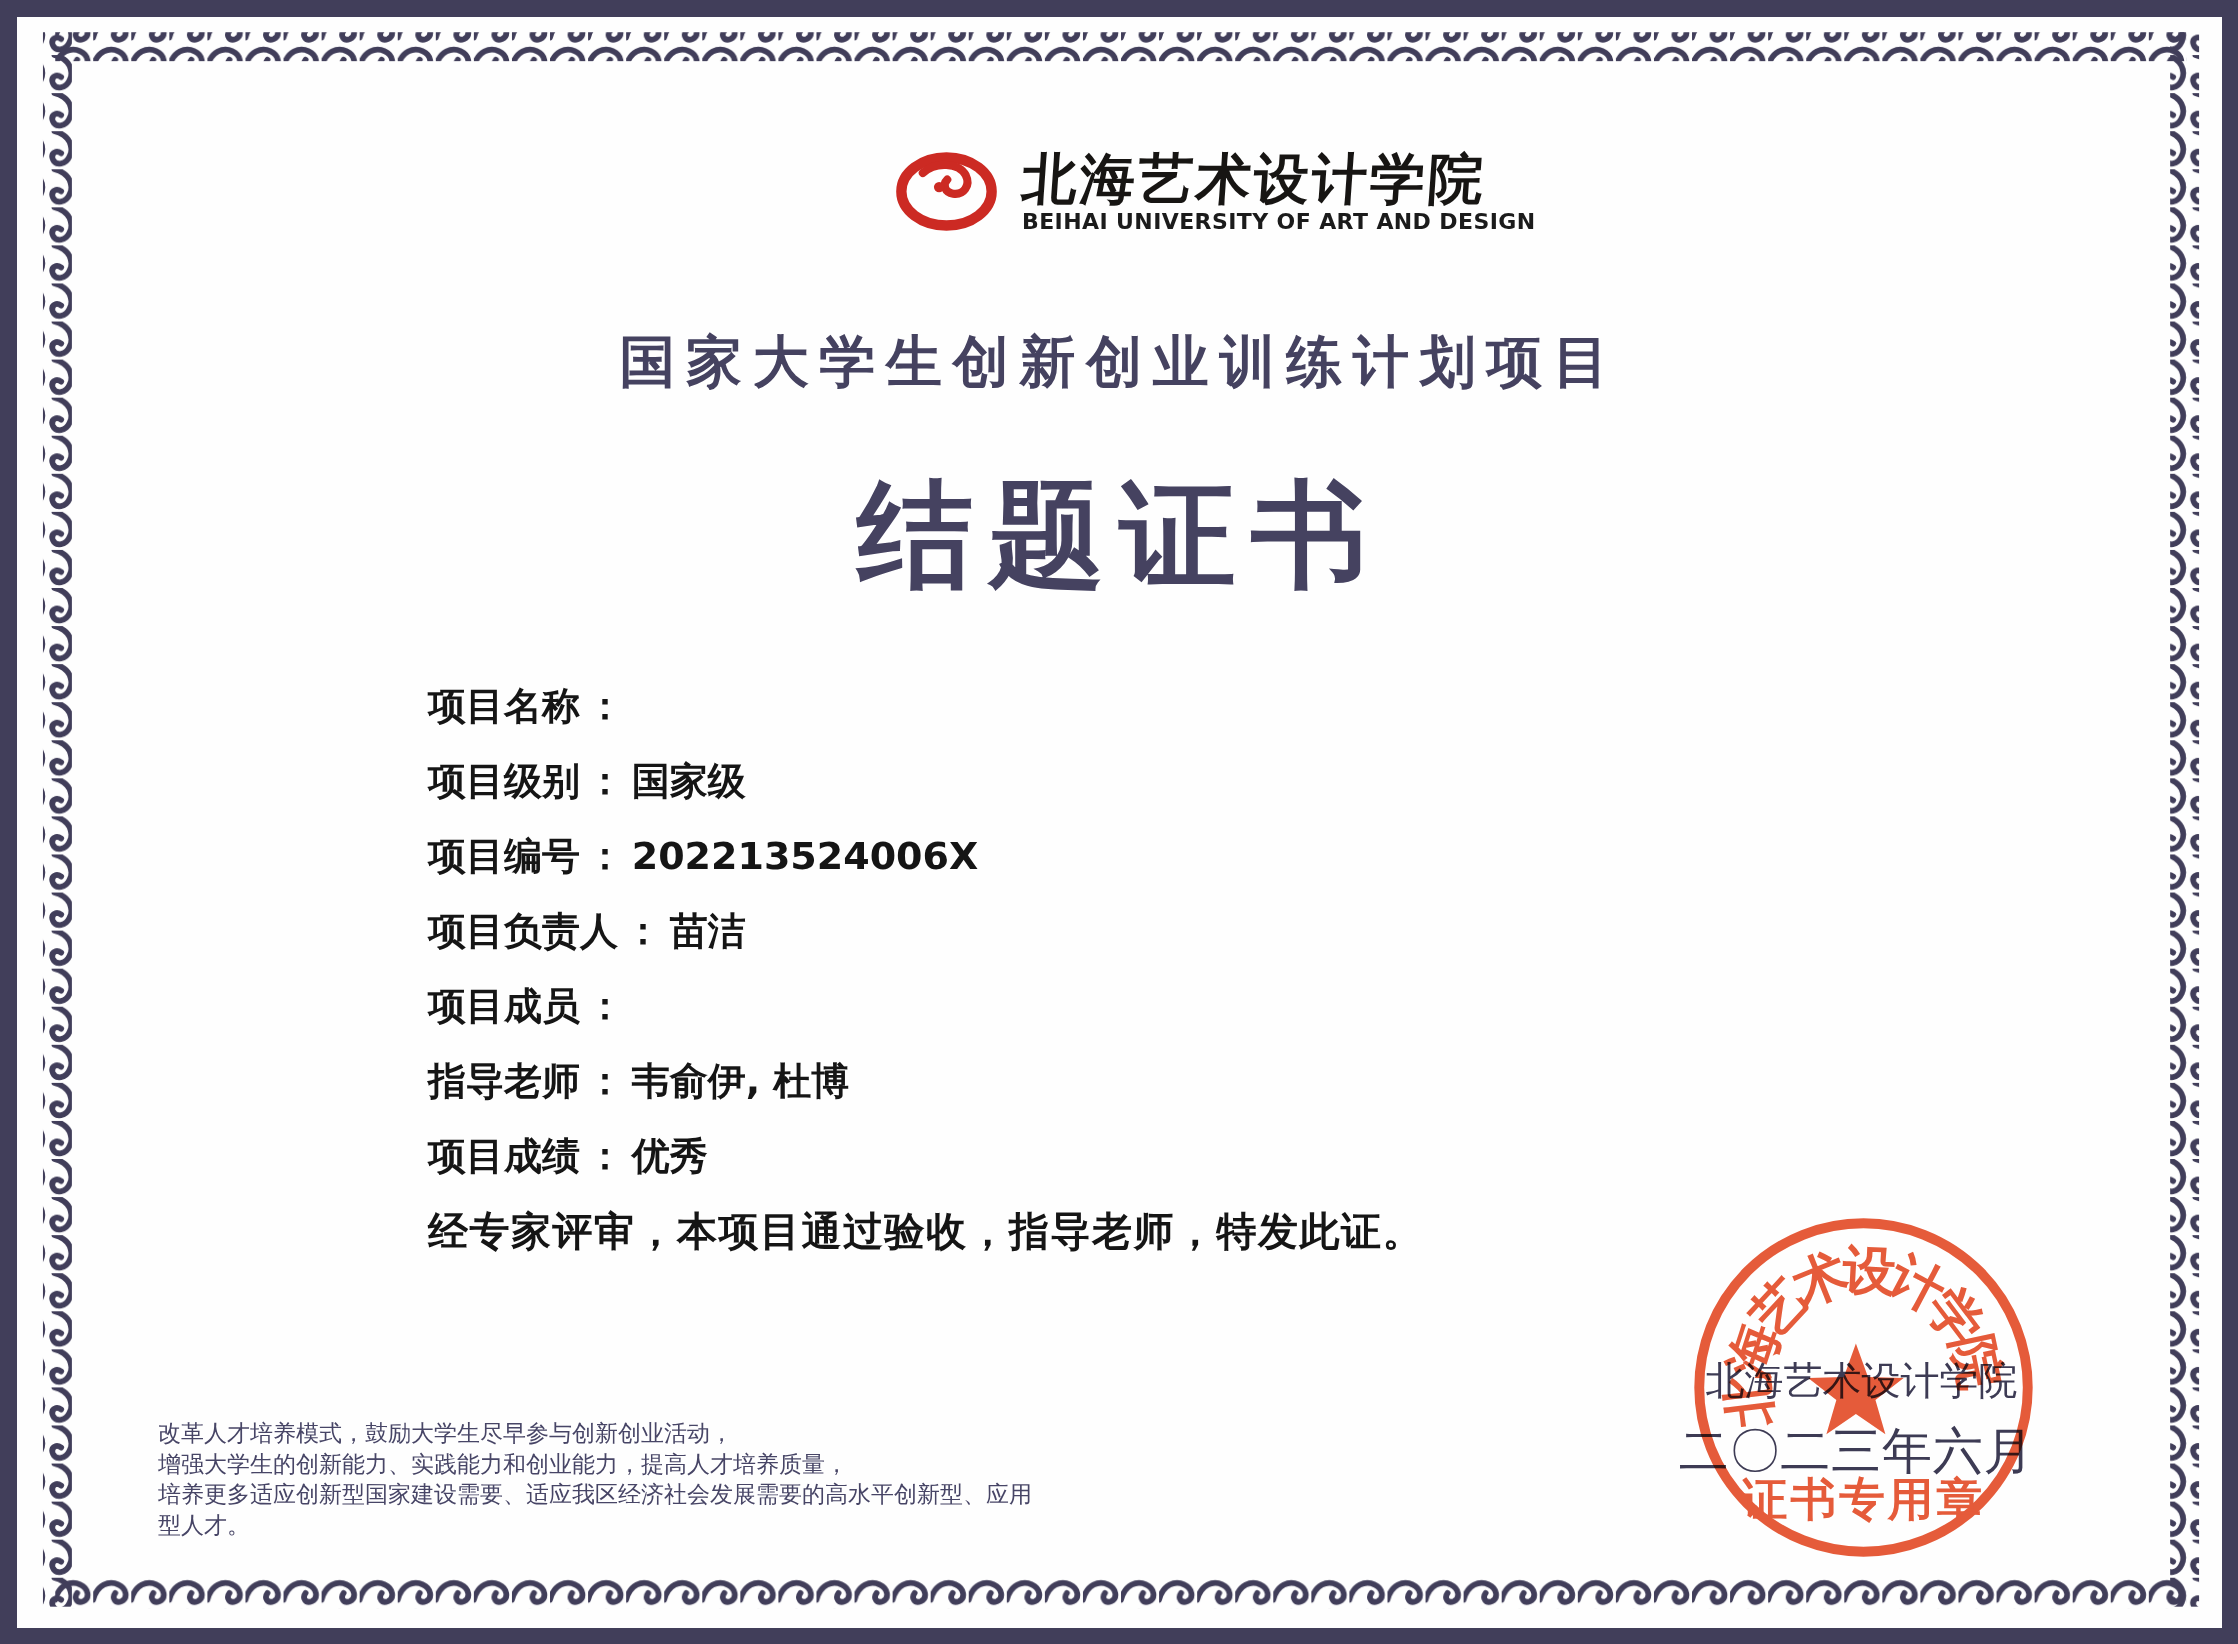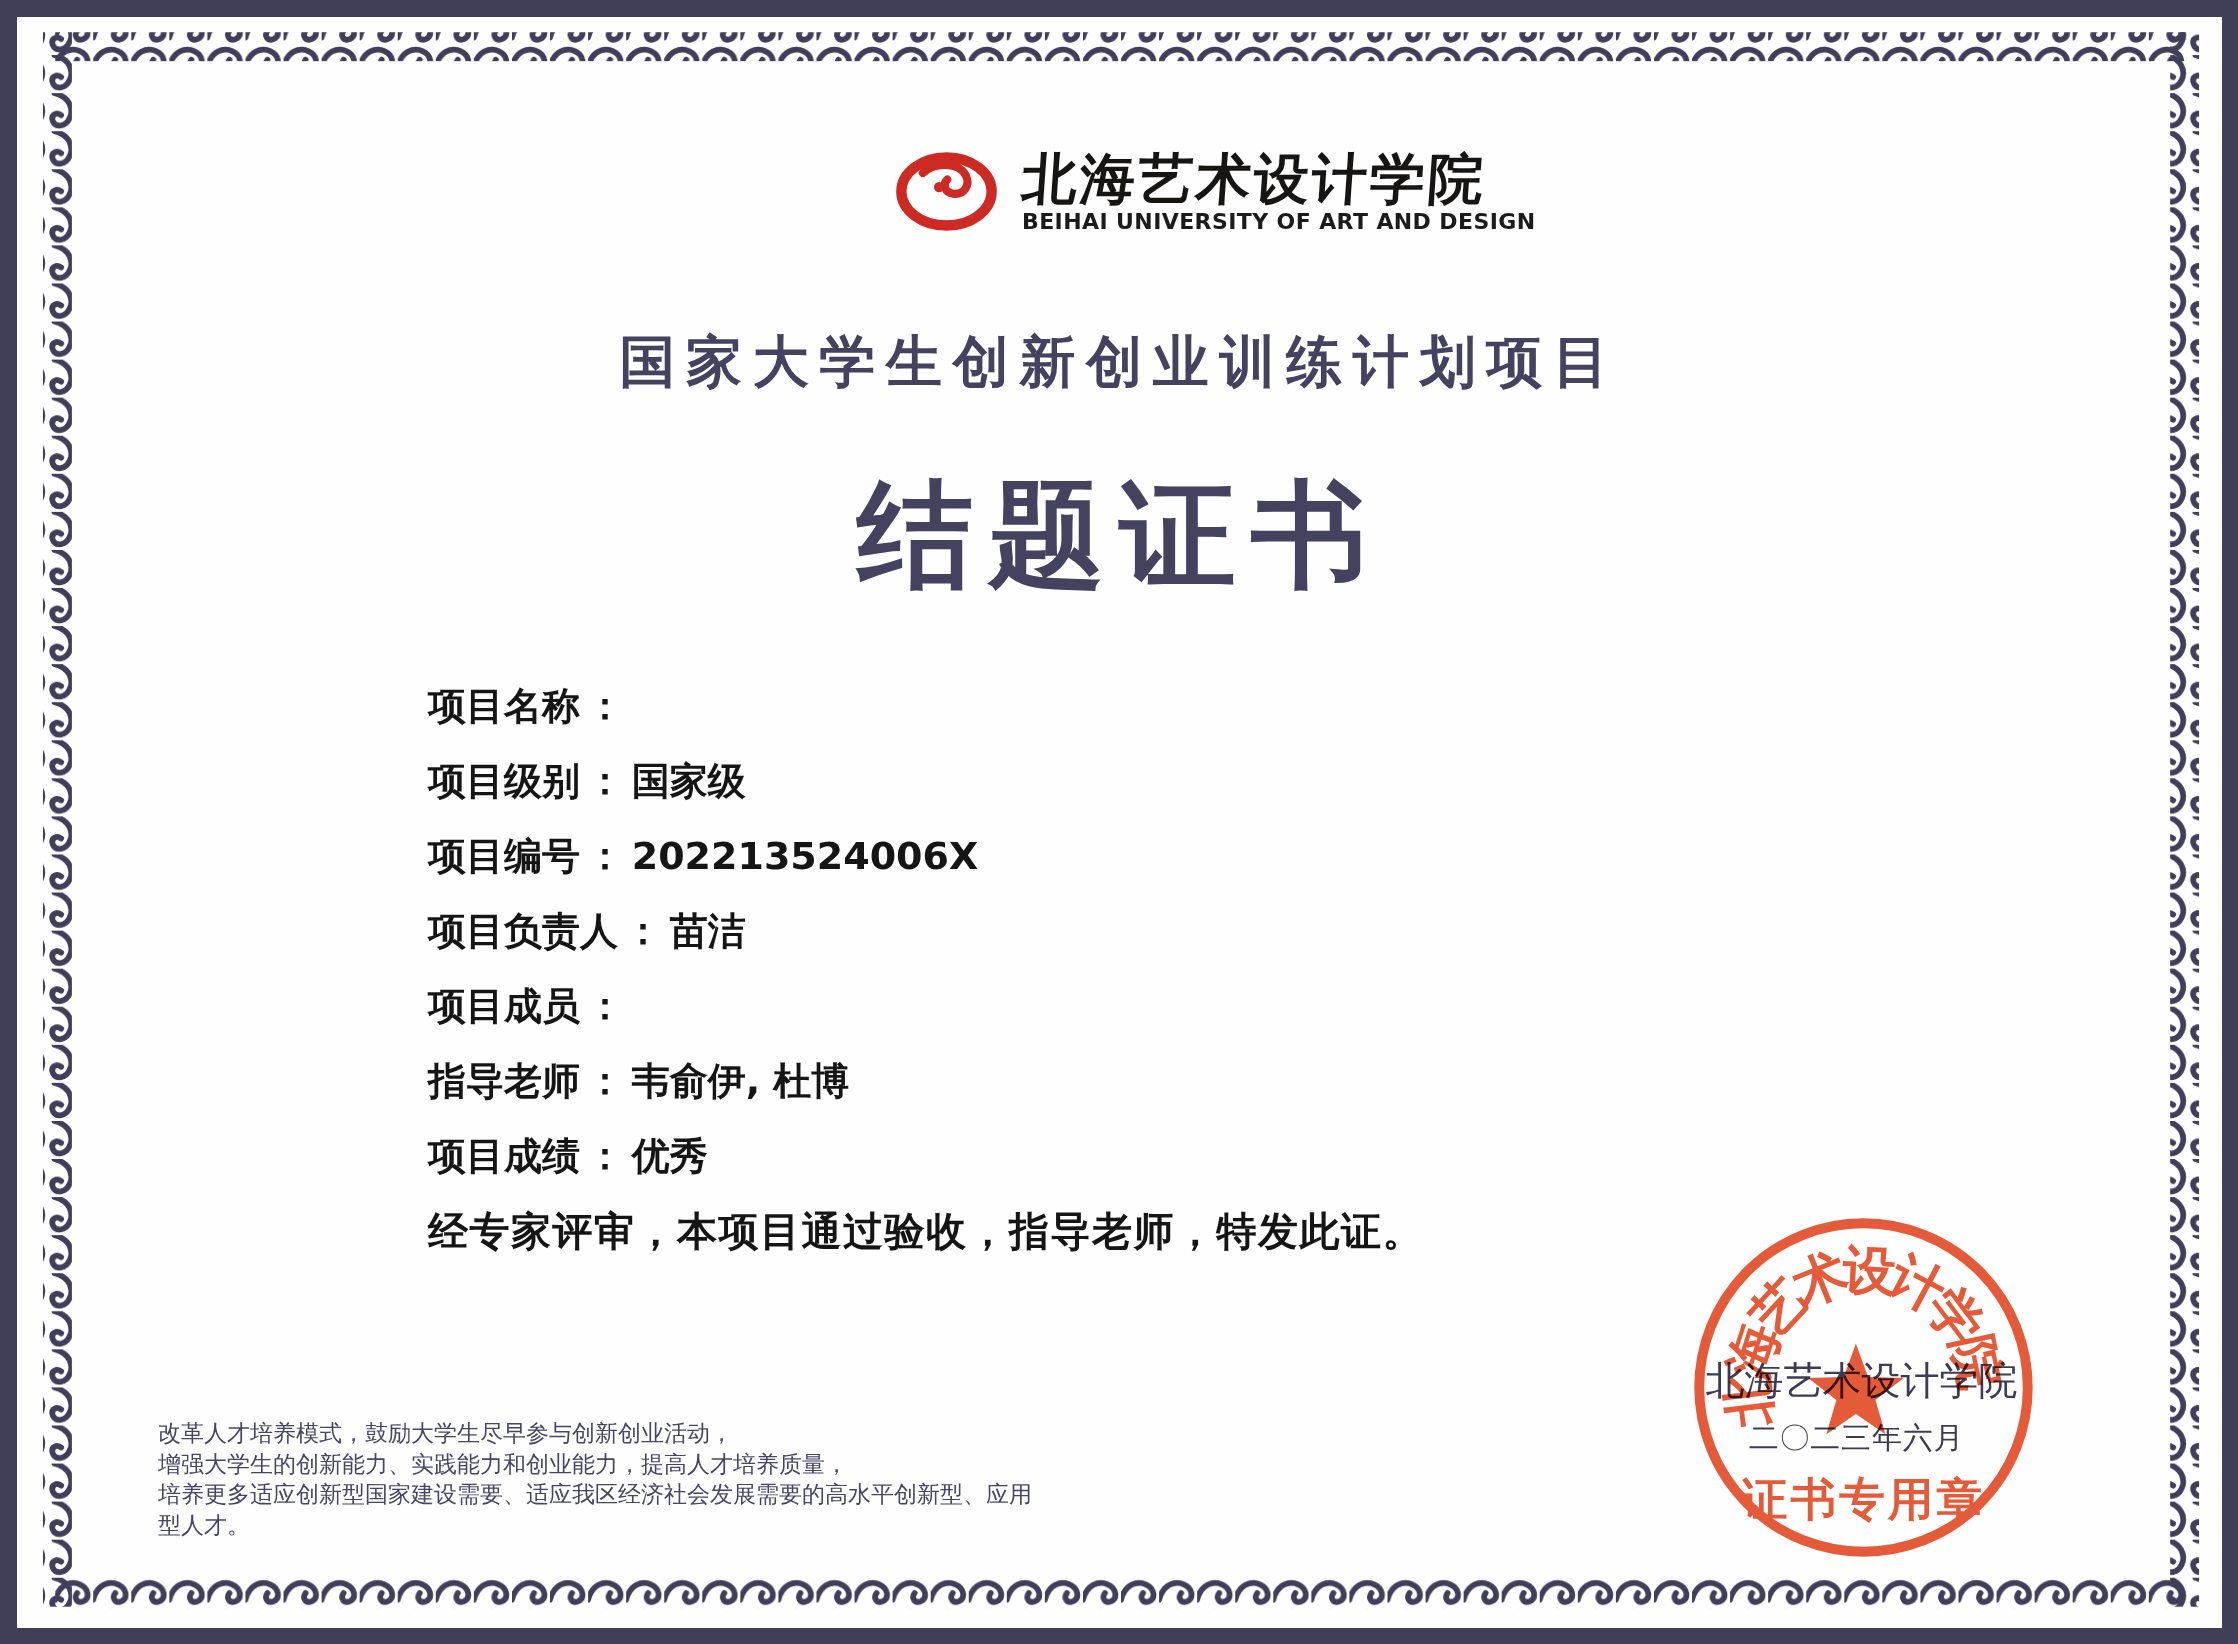--- a/index.html
+++ b/index.html
@@ -59,21 +59,21 @@
     font-family:"DejaVu Serif","Liberation Serif",serif;
     font-size:23px;line-height:30.5px;color:var(--footnote,#474566);
   }
 
   .issuer-name{
     position:absolute;left:1616px;top:1337px;width:457px;text-align:center;
     font-weight:500;font-size:39px;color:var(--ink-navy,#3d3b54);letter-spacing:0;
   }
   .issuer-date{
     position:absolute;left:1611px;top:1401px;width:457px;text-align:center;
-    font-weight:500;font-size:30px;color:var(--ink-navy,#3d3b54);letter-spacing:0.8px;
+    font-weight:500;font-size:50px;color:var(--ink-navy,#3d3b54);letter-spacing:0.8px;
   }
 
   .seal{
     position:absolute;left:1664px;top:1188px;width:365px;height:365px;
     mix-blend-mode:multiply;opacity:.94;
   }
   .seal .ring{fill:none;stroke:var(--seal-red,#e5512d);stroke-width:13px;}
   .seal .star{fill:var(--seal-red,#e5512d);}
   .seal text{
     font-family:"DejaVu Serif","Liberation Serif",serif;

